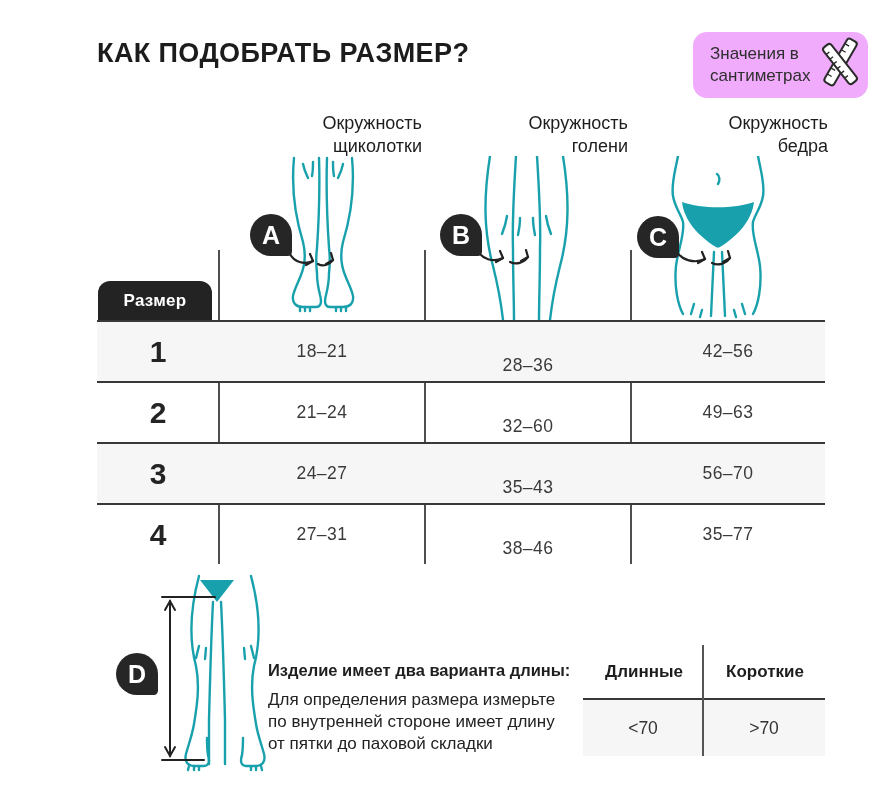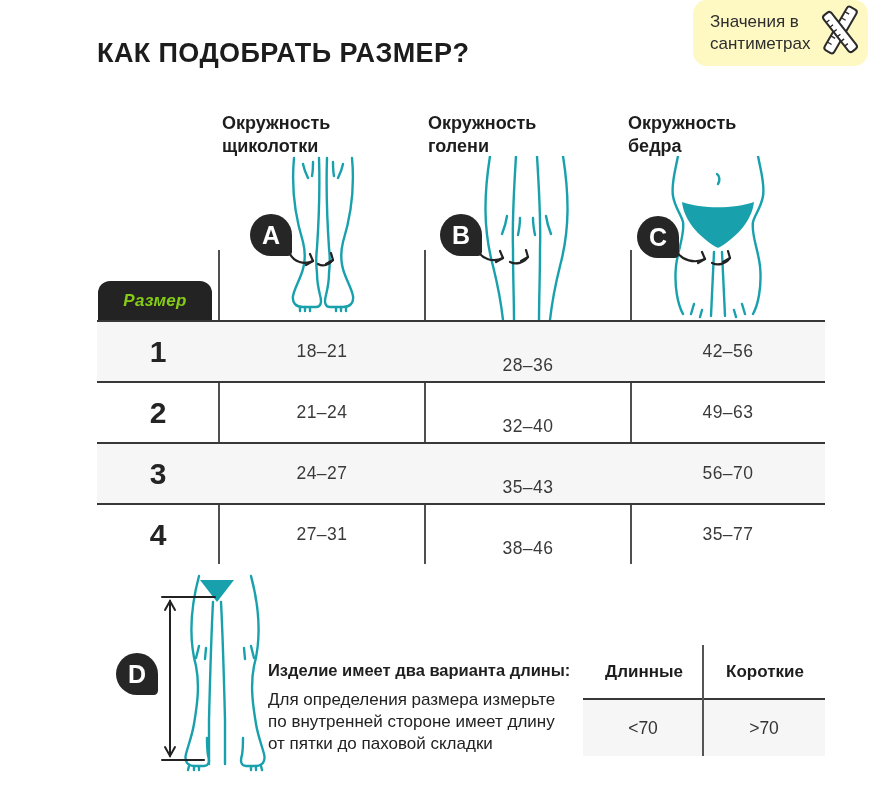--- a/index.html
+++ b/index.html
@@ -2,42 +2,42 @@
 <html><head>
 <meta charset="utf-8">
 <style>
   * { margin:0; padding:0; box-sizing:border-box; }
   body { background:#fff; font-family:"Liberation Sans","DejaVu Sans",sans-serif; }
   .stage { position:relative; width:879px; height:792px; background:#ffffff; overflow:hidden; }
 
   .page-title { position:absolute; left:97px; top:38px; font-size:27px; font-weight:700;
                 color:#1c1c1c; letter-spacing:0.4px; }
 
-  .units-badge { position:absolute; left:693px; top:0; width:175px; height:66px;
-                 background:#fef9c3; border-radius:14px; }
+  .units-badge { position:absolute; left:693px; top:32px; width:175px; height:66px;
+                 background:#f0abfc; border-radius:14px; }
   .units-text { position:absolute; left:17px; top:11px; width:112px; font-size:17px;
                 line-height:1.3; color:#2e2e2e; }
   .units-icon { position:absolute; right:2px; top:2px; width:52px; height:60px; }
 
-  .col-header { position:absolute; top:112px; width:200px; text-align:left;
-                font-size:18px; font-weight:700; line-height:1.28; color:#1d1d1d;
+  .col-header { position:absolute; top:112px; width:200px; text-align:right;
+                font-size:18px; font-weight:400; line-height:1.28; color:#1d1d1d;
                 white-space:pre-line; }
 
   .illus { position:absolute; }
 
   .vline { position:absolute; top:250px; height:314px; width:2px; background:#4f4f4f; }
 
   .pin { position:absolute; width:42px; height:42px; background:#262626;
          border-radius:50% 50% 10% 50%; color:#fff; font-size:25px; font-weight:700;
          display:flex; align-items:center; justify-content:center; z-index:5; }
 
   .corner-badge { position:absolute; left:98px; top:281px; width:114px; height:39px;
-                  background:#232323; border-radius:12px 12px 0 0; color:#84cc16;
+                  background:#232323; border-radius:12px 12px 0 0; color:#ffffff;
                   font-size:17px; font-weight:700; display:flex; align-items:center;
-                  justify-content:center; letter-spacing:0.3px;font-style:italic; }
+                  justify-content:center; letter-spacing:0.3px; }
 
   .size-table { position:absolute; left:97px; top:320px; width:728px; }
   .trow { display:flex; height:61px; border-top:2px solid #383838; }
   .trow.alt { background:#f6f6f6; }
   .cell { display:flex; align-items:center; justify-content:center; }
   .cell.size  { width:122px; font-size:30px; font-weight:700; color:#242424; }
   .cell.val   { font-size:17.5px; color:#3a3a3a; letter-spacing:0.5px; }
   .cell.c1 { width:206px; } .cell.c2 { width:206px;margin-top:28px; } .cell.c3 { width:194px; }
 
   .len-heading { position:absolute; left:268px; top:661px; font-size:16.5px;
@@ -168,21 +168,21 @@
   <div class="size-table">
     <div class="trow alt">
       <div class="cell size">1</div>
       <div class="cell val c1">18–21</div>
       <div class="cell val c2">28–36</div>
       <div class="cell val c3">42–56</div>
     </div>
     <div class="trow">
       <div class="cell size">2</div>
       <div class="cell val c1">21–24</div>
-      <div class="cell val c2">32–40</div>
+      <div class="cell val c2">32–60</div>
       <div class="cell val c3">49–63</div>
     </div>
     <div class="trow alt">
       <div class="cell size">3</div>
       <div class="cell val c1">24–27</div>
       <div class="cell val c2">35–43</div>
       <div class="cell val c3">56–70</div>
     </div>
     <div class="trow">
       <div class="cell size">4</div>

